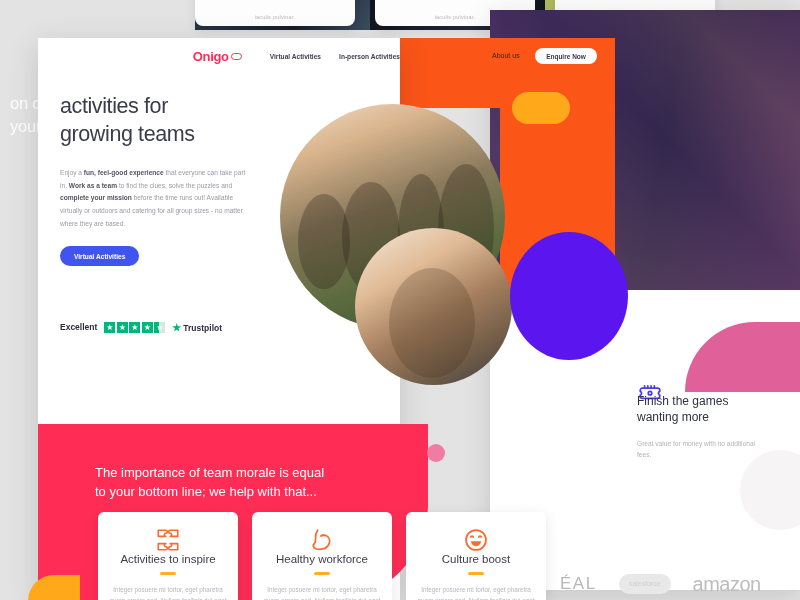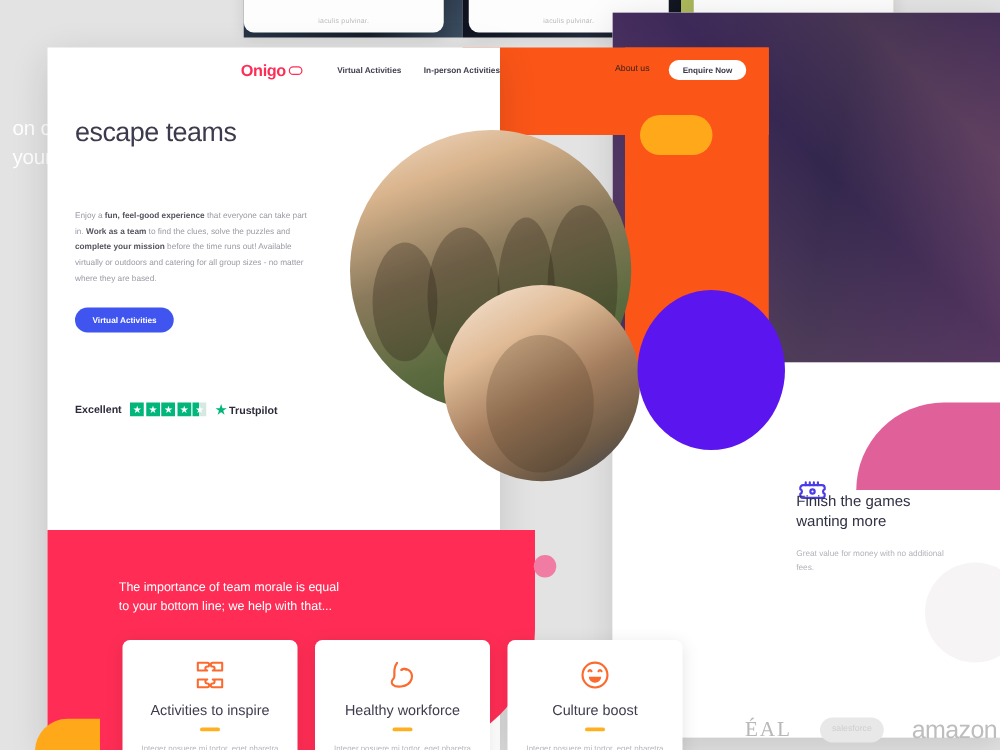--- a/index.html
+++ b/index.html
@@ -50,21 +50,21 @@
      background:#f7f4f6; border-radius:50%; }
   .rcard-icon { position:absolute; left: 637px; top: 380px; width: 26px; height: 26px; }
   .rcard-h { position:absolute; left: 637px; top: 393px; width: 130px;
      font-size: 12px; line-height:1.35; color:#2f3042; }
   .rcard-p { position:absolute; left: 637px; top: 439px; width: 120px;
      font-size: 6.6px; line-height:1.65; color:#b2b2bb; }
 
   
   .logos { position:absolute; left: 560px; top: 568px; width: 240px; height: 32px;
      display:flex; align-items:center; gap: 22px; }
-  .logo-loreal { font-family:Liberation Serif, serif; font-size: 17px; letter-spacing:1.5px; color:#b8b8b8;margin-left:36px; }
+  .logo-loreal { font-family:Liberation Sans, sans-serif; font-size: 17px; letter-spacing:1.5px; color:#b8b8b8; }
   .logo-sf { font-size: 7px; color:#cfcfcf; background:#e8e8e8; border-radius: 12px;
      padding: 6px 10px 7px; position: relative; }
   .logo-amz { font-size: 20px; color:#bdbdbd; letter-spacing:-.5px; }
 
   
   .orange-band { position:absolute; left: 370px; top: 38px; width: 245px; height: 70px;
      background:#fb5518; }
   .orange-right { position:absolute; left: 500px; top: 38px; width: 115px; height: 262px;
      background:#fb5518; }
   .about-us { position:absolute; left: 492px; top: 52px; font-size: 7px; color:#3c2318; }
@@ -114,33 +114,33 @@
      background: linear-gradient(160deg,#f3ddc9 0%, #d9b48d 20%, #8a7a5c 45%, #5c6b3f 70%, #3f5230 100%); }
   .photo2 { position:absolute; left: 355px; top: 228px; width: 157px; height: 157px;
      border-radius:50%; overflow:hidden;
      background: linear-gradient(150deg,#f7e9dc 0%, #e0bb96 30%, #a47e5e 55%, #6d5a46 80%, #33404f 100%); }
   .ph-sil { position:absolute; border-radius: 50%; background: rgba(40,30,20,.30); }
 
   
   .pink { position:absolute; left: 38px; top: 424px; width: 390px; height: 176px;
      background:#ff2d55; border-radius: 0 0 96px 0; }
   .pink-h { position:absolute; left: 57px; top: 40px; width: 290px;
-     font-size: 10px; line-height: 1.45; color:#fff; }
+     font-size: 13px; line-height: 1.45; color:#fff; }
   .yellow-corner { position:absolute; left: 28px; top: 575px; width: 52px; height: 46px;
      background:#ffa91a; border-radius: 26px 0 0 0; }
   .pink-dot { position:absolute; left: 427px; top: 444px; width: 18px; height: 18px;
      background:#f07ba3; border-radius:50%; }
 
   
   .cards { position:absolute; left: 98px; top: 512px; display:flex; gap: 14px; }
   .card { width: 140px; height: 110px; background:#fff; border-radius: 6px;
      box-shadow: 0 3px 14px rgba(0,0,0,.10); display:flex; flex-direction:column;
      align-items:center; padding-top: 15px; }
   .card-icon { width: 26px; height: 26px; }
-  .card-h { margin-top: 10px; font-size: 11.5px; color:#3d3d4e; }
+  .card-h { font-size: 11.5px; color:#3d3d4e; }
   .card-rule { margin-top: 7px; width: 16px; height: 2.5px; background:#ffb020; border-radius:2px; }
   .card-p { margin-top: 9px; width: 118px; text-align:center;
      font-size: 6.3px; line-height: 1.75; color:#b6b6c0; }
 </style>
 </head>
 <body>
 
 <div id="stage">
 
   <div class="bg-photo-strip">
@@ -220,21 +220,22 @@
     <div class="ph-sil" style="left:118px; top:70px;  width:46px; height:120px;"></div>
     <div class="ph-sil" style="left:158px; top:60px;  width:56px; height:130px;"></div>
   </div>
   <div class="photo2">
     <div class="ph-sil" style="left:34px; top:40px; width:86px; height:110px; background:rgba(60,40,25,.22);"></div>
   </div>
 
   <div class="violet-circle"></div>
 
   <div class="h1">
-    <div>escape teams</div>
+    <div>activities for</div>
+    <div>growing teams</div>
   </div>
   <p class="lead" id="lead">Enjoy a <b>fun, feel-good experience</b> that everyone can take part in. <b>Work as a team</b> to find the clues, solve the puzzles and <b>complete your mission</b> before the time runs out! Available virtually or outdoors and catering for all group sizes - no matter where they are based.</p>
 
   <div class="btns">
     <div class="btn blue">Virtual Activities</div>
 
   </div>
 
   <div class="trust">
     <span class="trust-word">Excellent</span>

